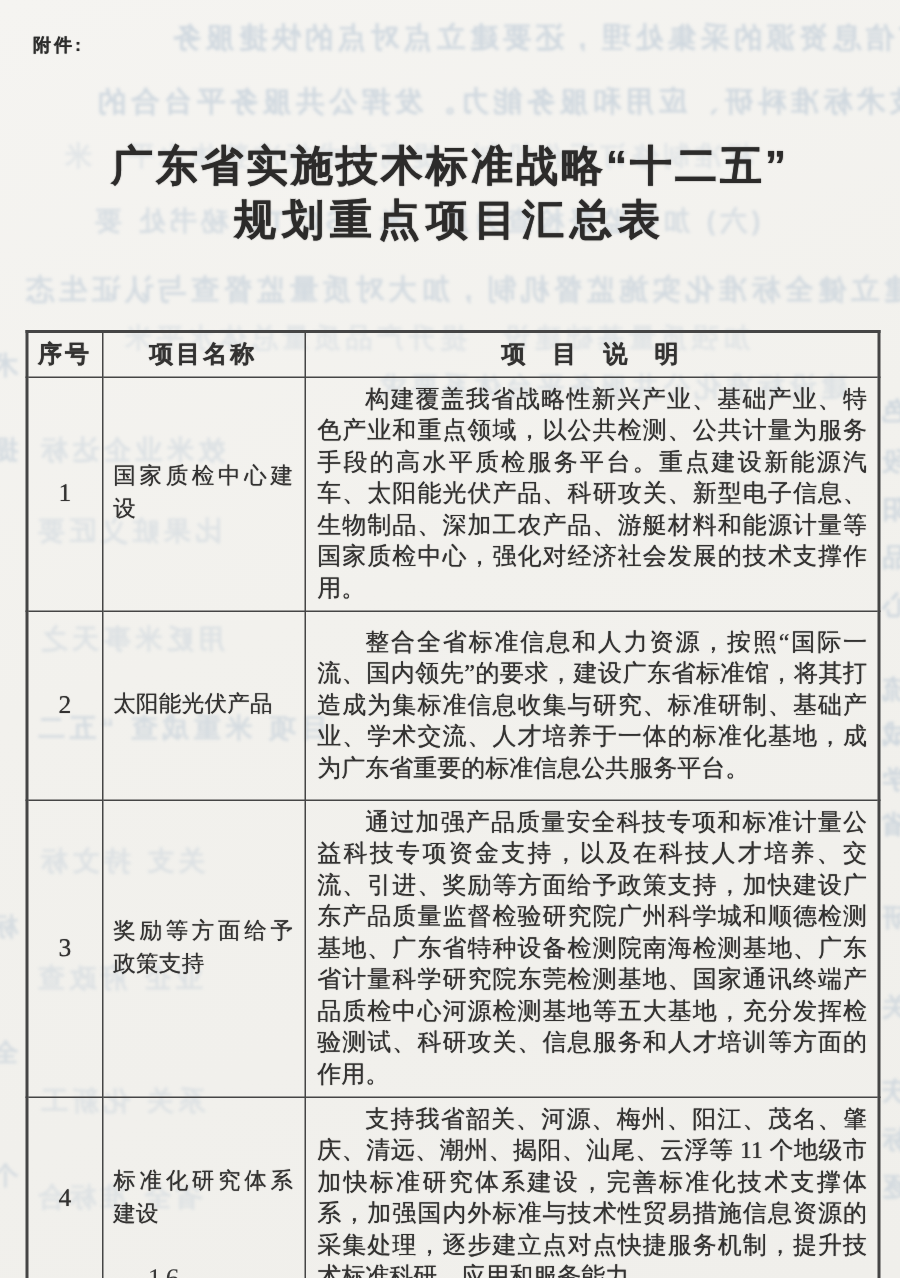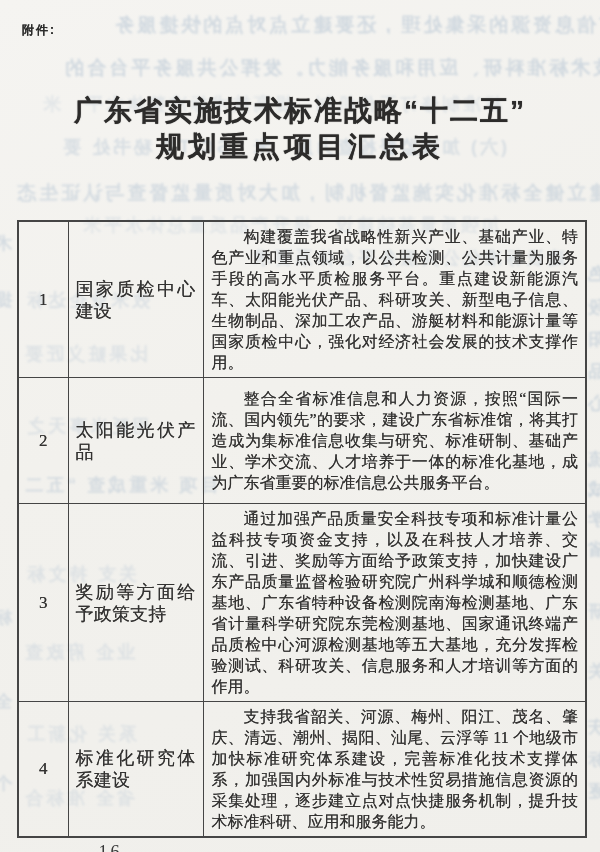--- a/index.html
+++ b/index.html
@@ -63,21 +63,21 @@
   tr.r4{height:126px;}
   th{
     font-size:16px;font-weight:700;text-align:center;
     letter-spacing:2px;padding:0;
   }
   th.h-desc{word-spacing:10px;}
   td.no{
     text-align:center;font-size:17px;font-weight:400;
   }
   td.name{
-    font-size:18px;padding:3px 7px;line-height:22px;
+    font-size:15px;padding:3px 7px;line-height:22px;
     text-align:justify;letter-spacing:.2px;
   }
   td.desc{
     font-size:16px;line-height:21px;padding:4px 7px 4px 8px;
     text-align:justify;
   }
   td.desc p{margin:0;text-indent:2em;}
   .pagenum{
     position:absolute;left:70px;top:842px;z-index:3;
     font-size:18px;letter-spacing:3px;color:#3a3a3a;
@@ -130,20 +130,25 @@
   <div class="title title-1">广东省实施技术标准战略“十二五”</div>
   <div class="title title-2">规划重点项目汇总表</div>
 
   <table class="summary">
     <colgroup>
       <col class="c-no">
         <col class="c-name">
         <col class="c-desc">
     </colgroup>
     <tbody>
+        <tr class="hdr">
+      <th>序号</th>
+      <th>项目名称</th>
+      <th class="h-desc">项 目 说 明</th>
+    </tr>
     <tr class="r1">
       <td class="no">1</td>
       <td class="name">国家质检中心建设</td>
       <td class="desc">
             <p>构建覆盖我省战略性新兴产业、基础产业、特色产业和重点领域，以公共检测、公共计量为服务手段的高水平质检服务平台。重点建设新能源汽车、太阳能光伏产品、科研攻关、新型电子信息、生物制品、深加工农产品、游艇材料和能源计量等国家质检中心，强化对经济社会发展的技术支撑作用。</p>
           </td>
     </tr>
     <tr class="r2">
       <td class="no">2</td>
       <td class="name">太阳能光伏产品</td>

